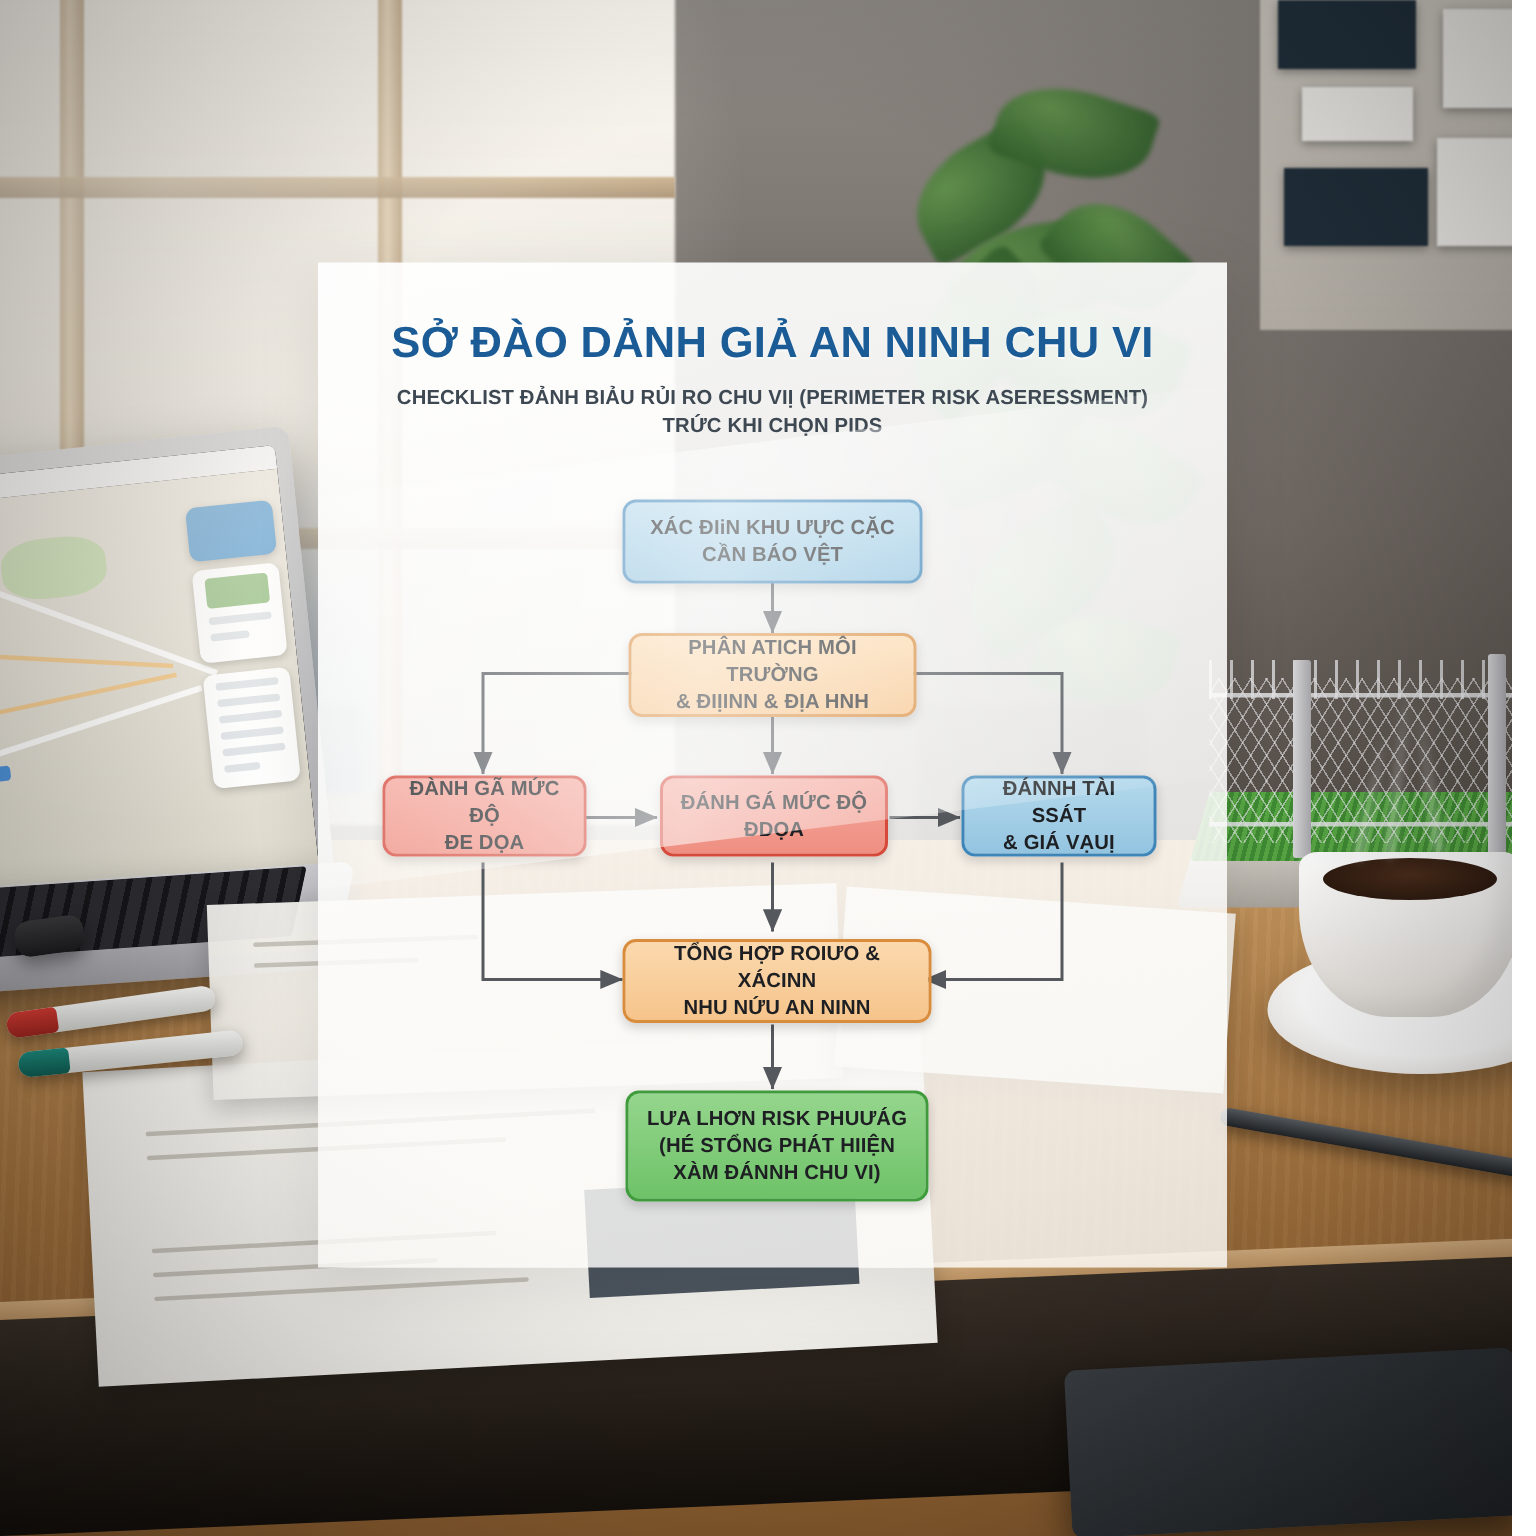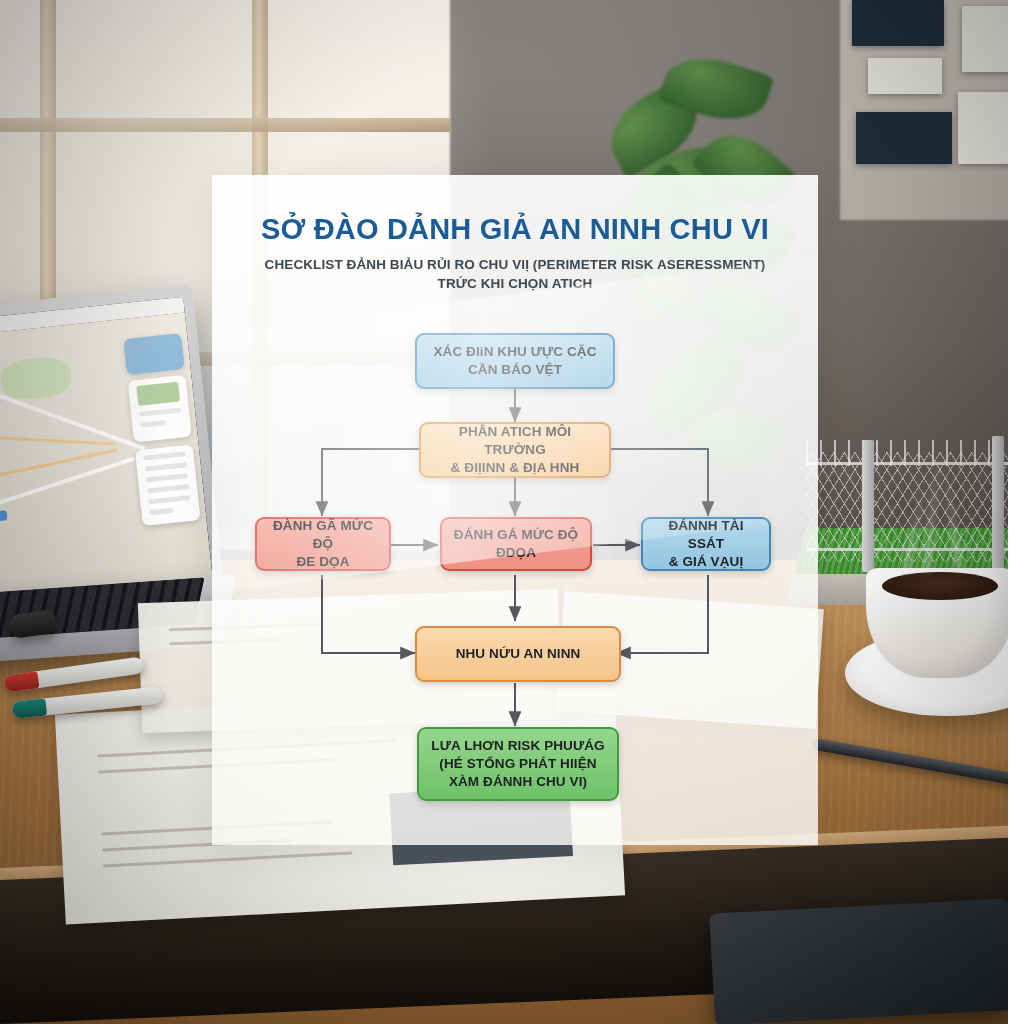--- a/index.html
+++ b/index.html
@@ -405,21 +405,21 @@
   <div class="steam" style="left:912px;top:486px;height:88px;transform:rotate(12deg);"></div>
 
   <div class="glow-left"></div>
   <div class="vignette"></div>
 
   <div class="panel">
 
     <div class="title">SỞ ĐÀO DẢNH GIẢ AN NINH CHU VI</div>
     <div class="subtitle">
       <div>CHECKLIST ĐẢNH BIẢU RỦI RO CHU VIỊ (PERIMETER RISK ASERESSMENT)</div>
-      <div>TRỨC KHI CHỌN ATICH</div>
+      <div>TRỨC KHI CHỌN PIDS</div>
     </div>
 
     <div class="flow">
 
       <svg class="conn" viewBox="0 0 606 670">
         <defs>
           <marker id="ah" markerWidth="9" markerHeight="9" refX="7.4" refY="3.2" orient="auto">
             <path d="M0,0 L7.6,3.2 L0,6.4 z" fill="#55595e"></path>
           </marker>
         </defs>
@@ -477,20 +477,21 @@
 
       <div class="node n-blue" style="left:429px;top:342px;width:130px;height:54px;">
         <div>
           <div>ĐÁNNH TÀI SSÁT</div>
           <div>&amp; GIÁ VẠUỊ</div>
         </div>
       </div>
 
       <div class="node n-orange" style="left:203px;top:451px;width:206px;height:56px;">
         <div>
+          <div>TỔNG HỢP ROIƯO &amp; XÁCINN</div>
           <div>NHU NỨU AN NINN</div>
         </div>
       </div>
 
       <div class="node n-green" style="left:205px;top:552px;width:202px;height:74px;">
         <div>
           <div>LƯA LHƠN RISK PHUƯÁG</div>
           <div>(HÉ STỔNG PHÁT HIIỆN</div>
           <div>XÀM ĐÁNNH CHU VI)</div>
         </div>

